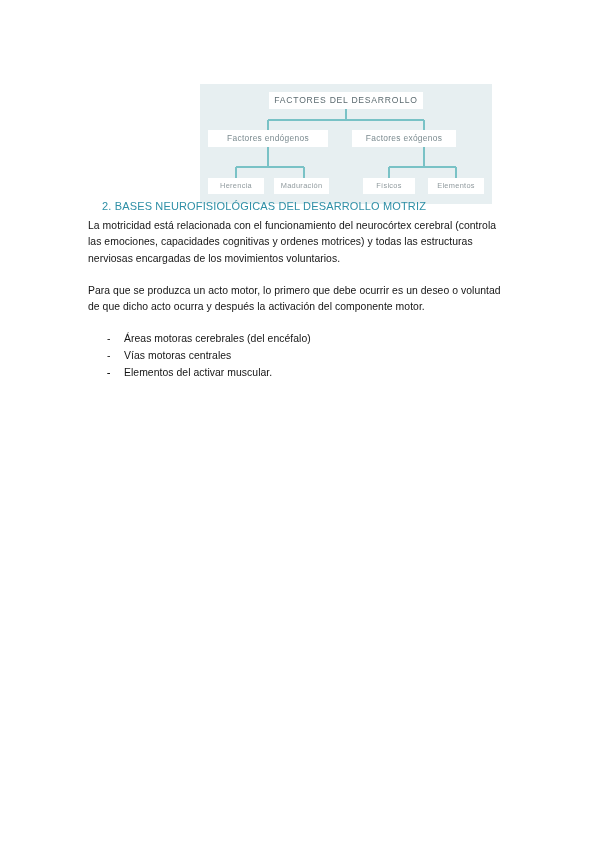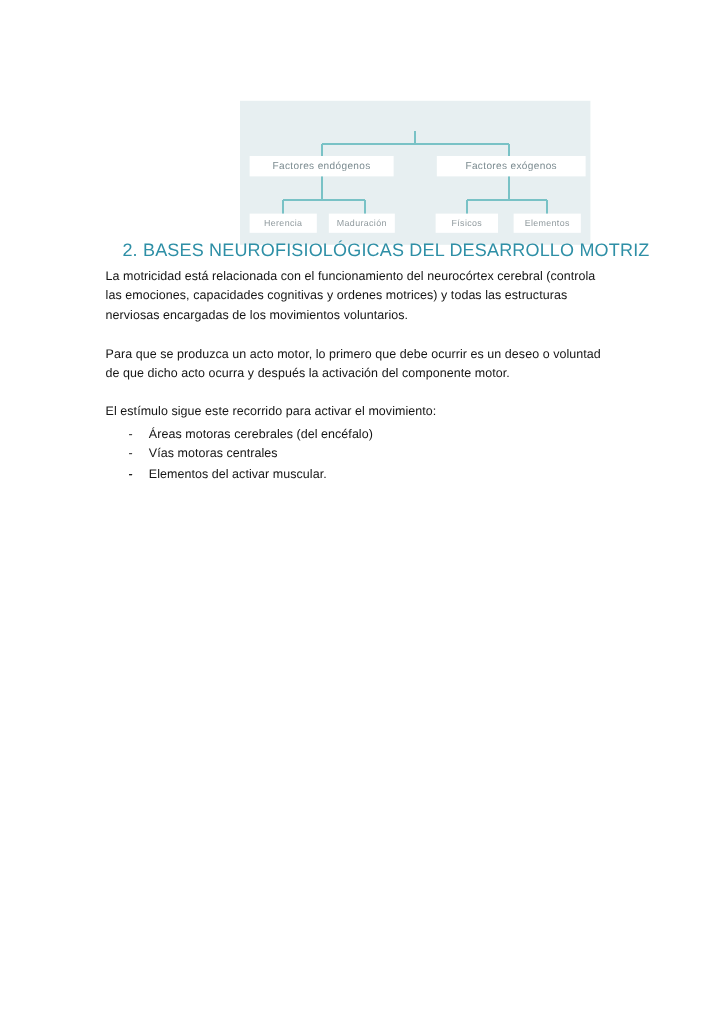--- a/index.html
+++ b/index.html
@@ -72,21 +72,21 @@
     letter-spacing: 0.75px;
   }
 
   .node-mid {
     top: 46px;
     height: 17px;
     font-size: 8.4px;
     color: #7b8b90;
   }
   .node-mid-left  { left: 8px;   width: 120px; }
-  .node-mid-right { left: 164px; width: 124px; text-align: right; }
+  .node-mid-right { left: 152px; width: 104px; text-align: right; }
 
   .node-leaf {
     top: 94px;
     height: 16px;
     font-size: 7.4px;
     color: #909a9e;
   }
   .leaf-1 { left: 8px;   width: 56px; }
   .leaf-2 { left: 74px;  width: 55px; }
   .leaf-3 { left: 163px; width: 52px; text-align: center; }
@@ -96,21 +96,21 @@
   .body-text {
     position: absolute;
     left: 88px;
     top: 200px;
     width: 424px;
   }
 
   h2.section-heading {
     margin: 0 0 6px 0;
     padding: 0 0 0 14px;
-    font-size: 15px;
+    font-size: 11px;
     font-weight: 400;
     color: #2e8fa6;
     letter-spacing: 0.15px;
     white-space: nowrap;
   }
 
   p.para {
     margin: 0 0 16px 0;
     font-size: 10.4px;
     line-height: 16.3px;
@@ -171,20 +171,21 @@
 
           <line x1="224" y1="63" x2="224" y2="83"></line>
 
           <line x1="189" y1="83" x2="256" y2="83"></line>
 
           <line x1="189" y1="83" x2="189" y2="94"></line>
           <line x1="256" y1="83" x2="256" y2="94"></line>
         </g>
       </svg>
 
+      <div class="node node-root">FACTORES DEL DESARROLLO</div>
 
       <div class="node node-mid node-mid-left">Factores endógenos</div>
 
       <div class="node node-mid node-mid-right">Factores exógenos</div>
 
       <div class="node node-leaf leaf-1">Herencia</div>
 
       <div class="node node-leaf leaf-2">Maduración</div>
 
       <div class="node node-leaf leaf-3">Físicos</div>
@@ -195,21 +196,20 @@
   </figure>
 
   <div class="body-text">
 
     <h2 class="section-heading">2.  BASES NEUROFISIOLÓGICAS DEL DESARROLLO MOTRIZ</h2>
 
     <p class="para">La motricidad está relacionada con el funcionamiento del neurocórtex cerebral (controla las emociones, capacidades cognitivas y ordenes motrices) y todas las estructuras nerviosas encargadas de los movimientos voluntarios.</p>
 
     <p class="para">Para que se produzca un acto motor, lo primero que debe ocurrir es un deseo o voluntad de que dicho acto ocurra y después la activación del componente motor.</p>
 
-    <p class="para para-lead">El estímulo sigue este recorrido para activar el movimiento:</p>
 
     <ul class="dash-list">
       <li>
         <span class="dash">-</span>
         <span>Áreas motoras cerebrales (del encéfalo)</span>
       </li>
       <li>
         <span class="dash">-</span>
         <span>Vías motoras centrales</span>
       </li>

